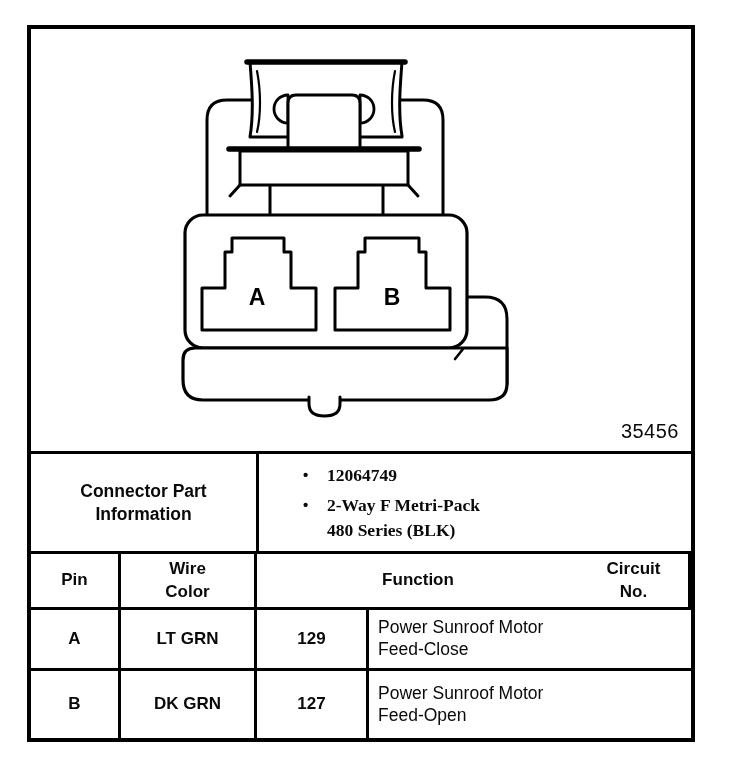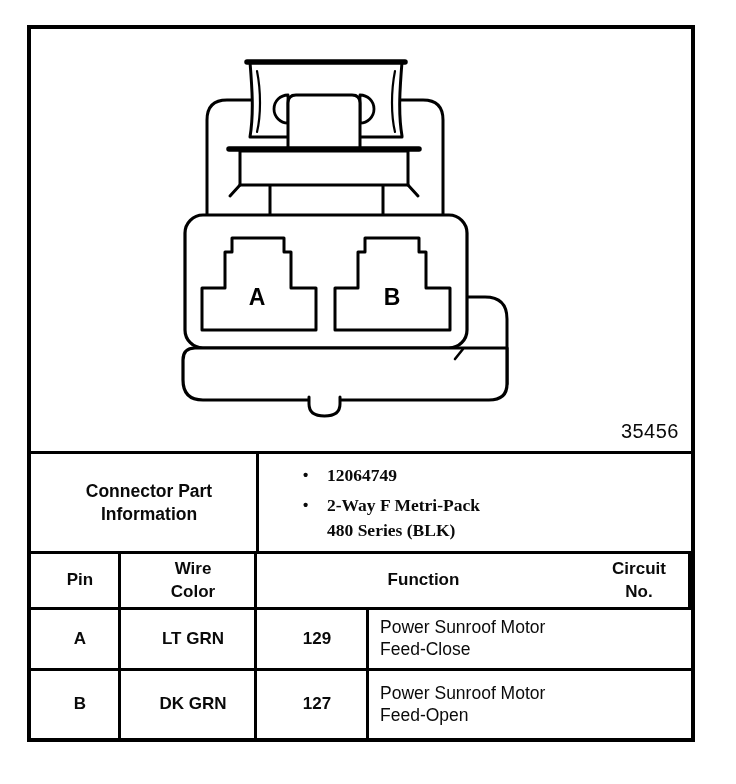--- a/index.html
+++ b/index.html
@@ -34,21 +34,21 @@
     flex:1;
     border-top:3px solid #000;
     display:flex; flex-direction:column;
   }
   .prow { display:flex; border-bottom:3px solid #000; }
   .prow.last { border-bottom:none; flex:1; }
   .cell {
     display:flex; align-items:center; justify-content:center;
     border-right:3px solid #000;
     font-size:17px; font-weight:bold;
-    text-align:center; white-space:pre-line; line-height:1.3;padding-left:11px;
+    text-align:center; white-space:pre-line; line-height:1.3;
   }
   .cell.end { border-right:none; }
   .w1 { width:90px; }
   .w2 { width:136px; }
   .w3 { width:112px; }
   .w4 { flex:1; }
   .row-part { height:100px; }
   .row-head { height:56px; }
   .row-data { height:61px; }
   .part-left { width:228px; font-size:17.5px; }
@@ -56,21 +56,21 @@
   .part-right {
     flex:1; display:flex; flex-direction:column; justify-content:center;
     border-right:none; padding-left:44px;
     font-size:17.5px; font-weight:bold; line-height:1.4;
   }
   .bullet-item { display:flex; align-items:flex-start; margin:3px 0; }
   .bullet-dot { width:24px; font-size:15px; line-height:1.55; }
   .bullet-text { max-width:220px; white-space:pre-line;font-family:Liberation Serif, serif; }
   .func-cell {
     justify-content:flex-start; text-align:left;
-    font-weight:normal; font-size:17.5px; line-height:1.25;
+    padding-left:9px; font-weight:normal; font-size:17.5px; line-height:1.25;
   }
 </style>
 </head>
 <body>
 
 <div class="page">
   <div class="frame">
 
     <div class="diagram-area">
       <svg width="660" height="422" viewBox="0 0 660 422" stroke-linecap="round" stroke-linejoin="round">

